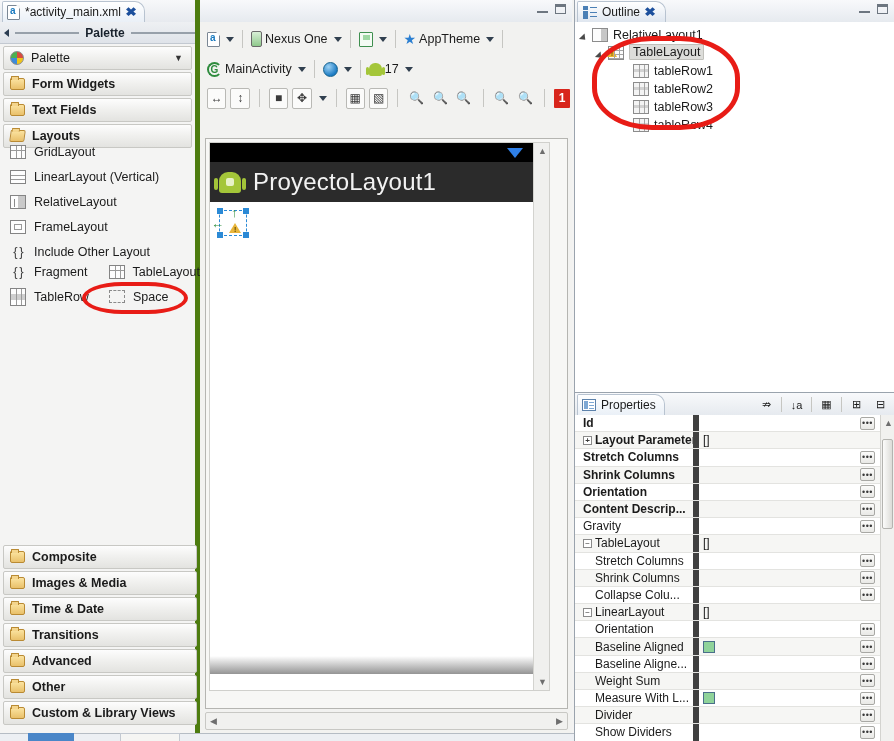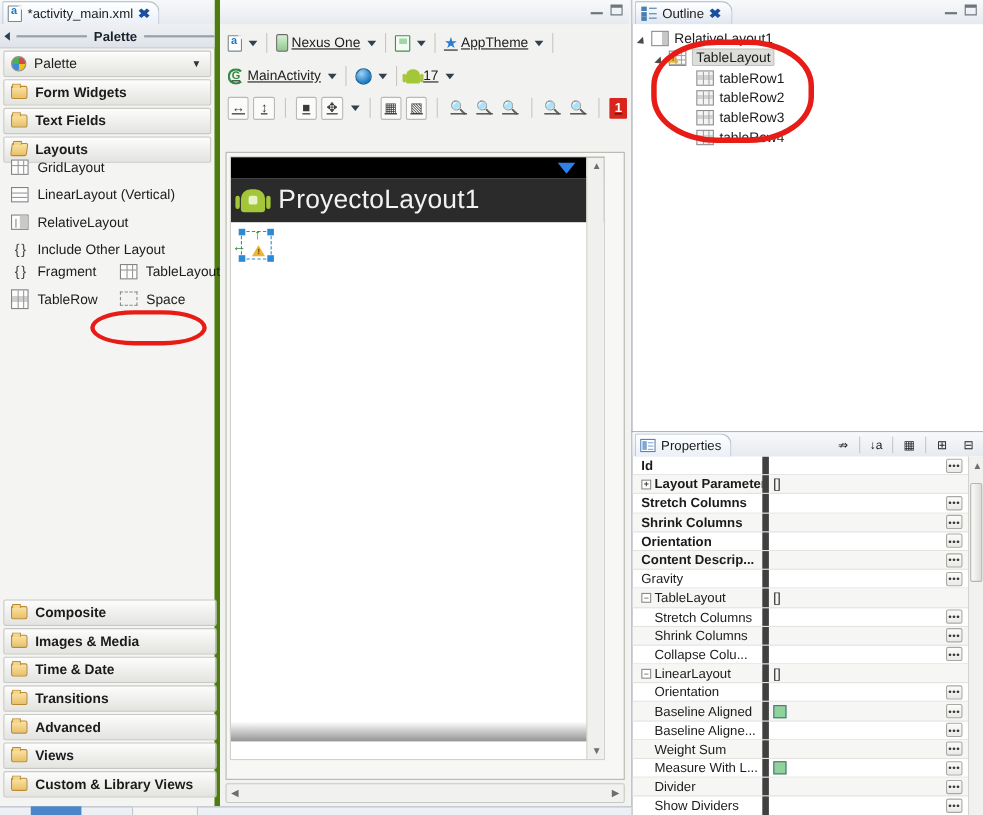--- a/index.html
+++ b/index.html
@@ -123,21 +123,21 @@
   #pal-bottom { position: absolute; left: 0; bottom: 8px; width: 200px; }
   #pal-bottom .drawer { margin-bottom: 0; }
 
   
   #editor {
     position: absolute; left: 200px; top: 0; width: 372px; height: 733px;
     background: #f2f2f0;
   }
   #ed-tabstrip { height: 22px; position: relative;
     background: linear-gradient(to bottom,#f8f9fb,#e6eaef); }
-  #ed-toolbar { position: absolute; left: 2px; top: 24px; right: 2px; text-decoration: underline; }
+  #ed-toolbar { position: absolute; left: 2px; top: 24px; right: 2px; }
   .tbrow { height: 30px; display: flex; align-items: center; padding-left: 5px; gap: 3px; }
   .tbrow.r3 { height: 28px; gap: 4px; }
   .tbsep { width: 1px; height: 18px; background: #c6c6c2; margin: 0 5px; }
   .caret { width:0;height:0; border-left:4px solid transparent; border-right:4px solid transparent;
            border-top:5px solid #31404f; margin-left: 3px; }
   .tbtxt { font-size: 12.5px; }
   .phone-ico { width:11px; height:16px; border:1.5px solid #6a6a6a; border-radius:2px;
                background: linear-gradient(to bottom,#d8efd6,#8fc98c); }
   .save-ico { width:14px; height:15px; border:1.5px solid #3f8f4f; border-radius:1px; background:#f4fbf4; position:relative; }
   .save-ico:after { content:""; position:absolute; left:3px; top:2px; width:7px; height:5px; background:#9fd8a4; }
@@ -337,20 +337,24 @@
       </div>
       <div class="pitem">
         <span class="licon rows"></span>
         <span>LinearLayout (Vertical)</span>
       </div>
       <div class="pitem">
         <span class="licon rel"></span>
         <span>RelativeLayout</span>
       </div>
       <div class="pitem">
+        <span class="licon frame"></span>
+        <span>FrameLayout</span>
+      </div>
+      <div class="pitem">
         <span class="braces">{ }</span>
         <span>Include Other Layout</span>
       </div>
 
       <div class="pitem pair-row">
         <span class="half">
           <span class="braces">{ }</span>
           <span>Fragment</span>
         </span>
         <span class="half">
@@ -387,21 +391,21 @@
       <div class="drawer">
         <span class="folder"></span>
         <span>Transitions</span>
       </div>
       <div class="drawer">
         <span class="folder"></span>
         <span>Advanced</span>
       </div>
       <div class="drawer">
         <span class="folder"></span>
-        <span>Views</span>
+        <span>Other</span>
       </div>
       <div class="drawer">
         <span class="folder"></span>
         <span>Custom &amp; Library Views</span>
       </div>
     </div>
   </div>
 
   <div id="editor">
     <div id="ed-tabstrip">

